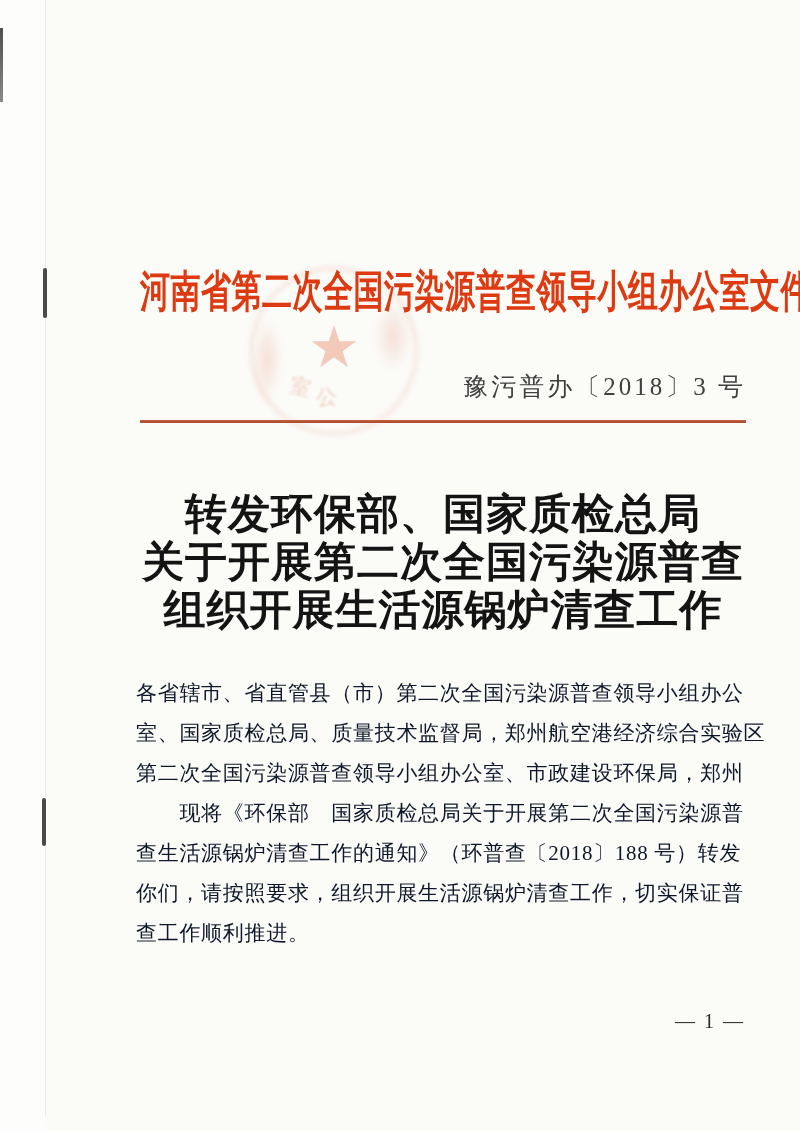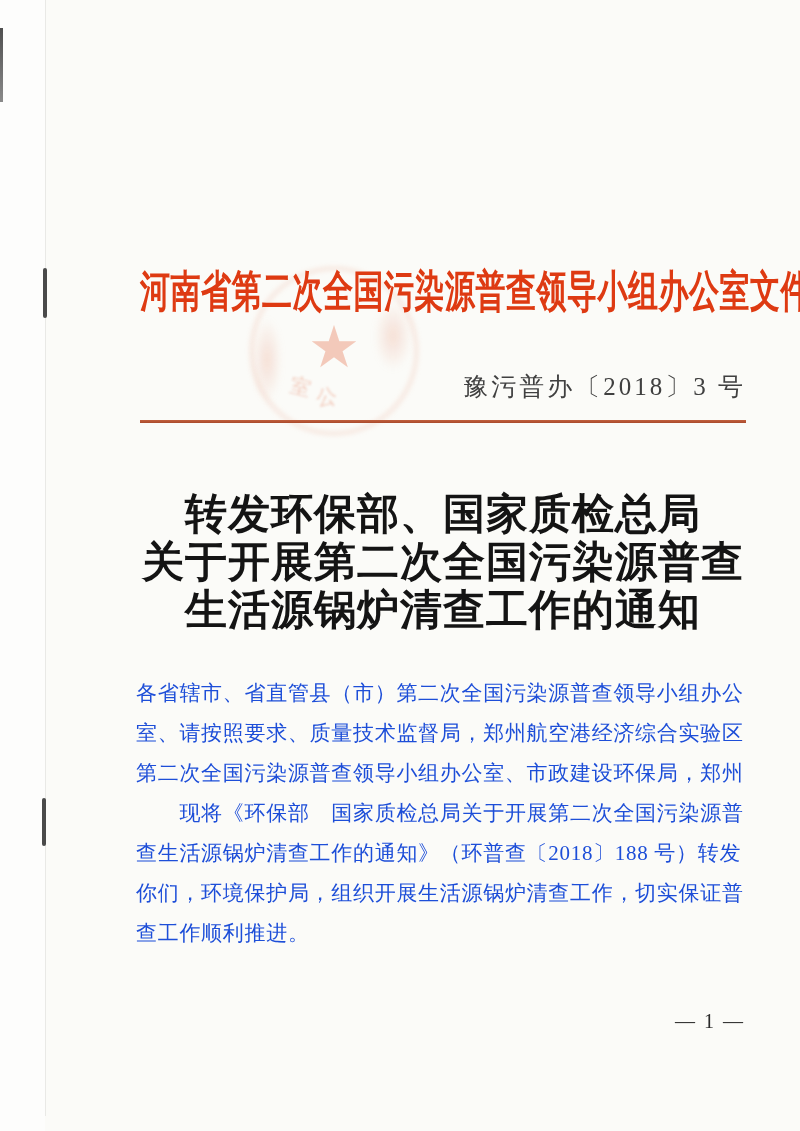--- a/index.html
+++ b/index.html
@@ -48,21 +48,21 @@
     background:linear-gradient(#c2603e,#a94a2c);z-index:3;}
   
   .title-block{
     position:absolute;left:140px;top:490px;width:606px;text-align:center;
     font-size:42px;font-weight:bold;letter-spacing:1px;line-height:48px;
     color:#141414;
   }
   
   .body-block{
     position:absolute;left:136px;top:673px;width:614px;
-    font-size:21px;letter-spacing:.7px;color:#1d4ed8;
+    font-size:21px;letter-spacing:.7px;color:#0f172a;
   }
   .body-line{height:40px;line-height:40px;white-space:nowrap;}
   
   .page-number{
     position:absolute;left:630px;top:1010px;width:160px;text-align:center;
     font-size:20px;letter-spacing:2px;color:#2a2a2a;white-space:nowrap;
   }
 </style>
 </head>
 <body>
@@ -84,26 +84,26 @@
 
 <div class="banner">河南省第二次全国污染源普查领导小组办公室文件</div>
 
 <div class="doc-number">豫污普办〔2018〕3 号</div>
 
 <div class="red-rule"></div>
 
 <div class="title-block">
   <div>转发环保部、国家质检总局</div>
   <div>关于开展第二次全国污染源普查</div>
-  <div>生活源锅炉清查工作的通知</div>
+  <div>组织开展生活源锅炉清查工作</div>
 </div>
 
 <div class="body-block">
   <div class="body-line">各省辖市、省直管县（市）第二次全国污染源普查领导小组办公</div>
-  <div class="body-line">室、请按照要求、质量技术监督局，郑州航空港经济综合实验区</div>
+  <div class="body-line">室、国家质检总局、质量技术监督局，郑州航空港经济综合实验区</div>
   <div class="body-line">第二次全国污染源普查领导小组办公室、市政建设环保局，郑州</div>
   <div class="body-line">　　现将《环保部　国家质检总局关于开展第二次全国污染源普</div>
   <div class="body-line">查生活源锅炉清查工作的通知》（环普查〔2018〕188 号）转发</div>
-  <div class="body-line">你们，环境保护局，组织开展生活源锅炉清查工作，切实保证普</div>
+  <div class="body-line">你们，请按照要求，组织开展生活源锅炉清查工作，切实保证普</div>
   <div class="body-line">查工作顺利推进。</div>
 </div>
 
 <div class="page-number">— 1 —</div>
 
 </body></html>

